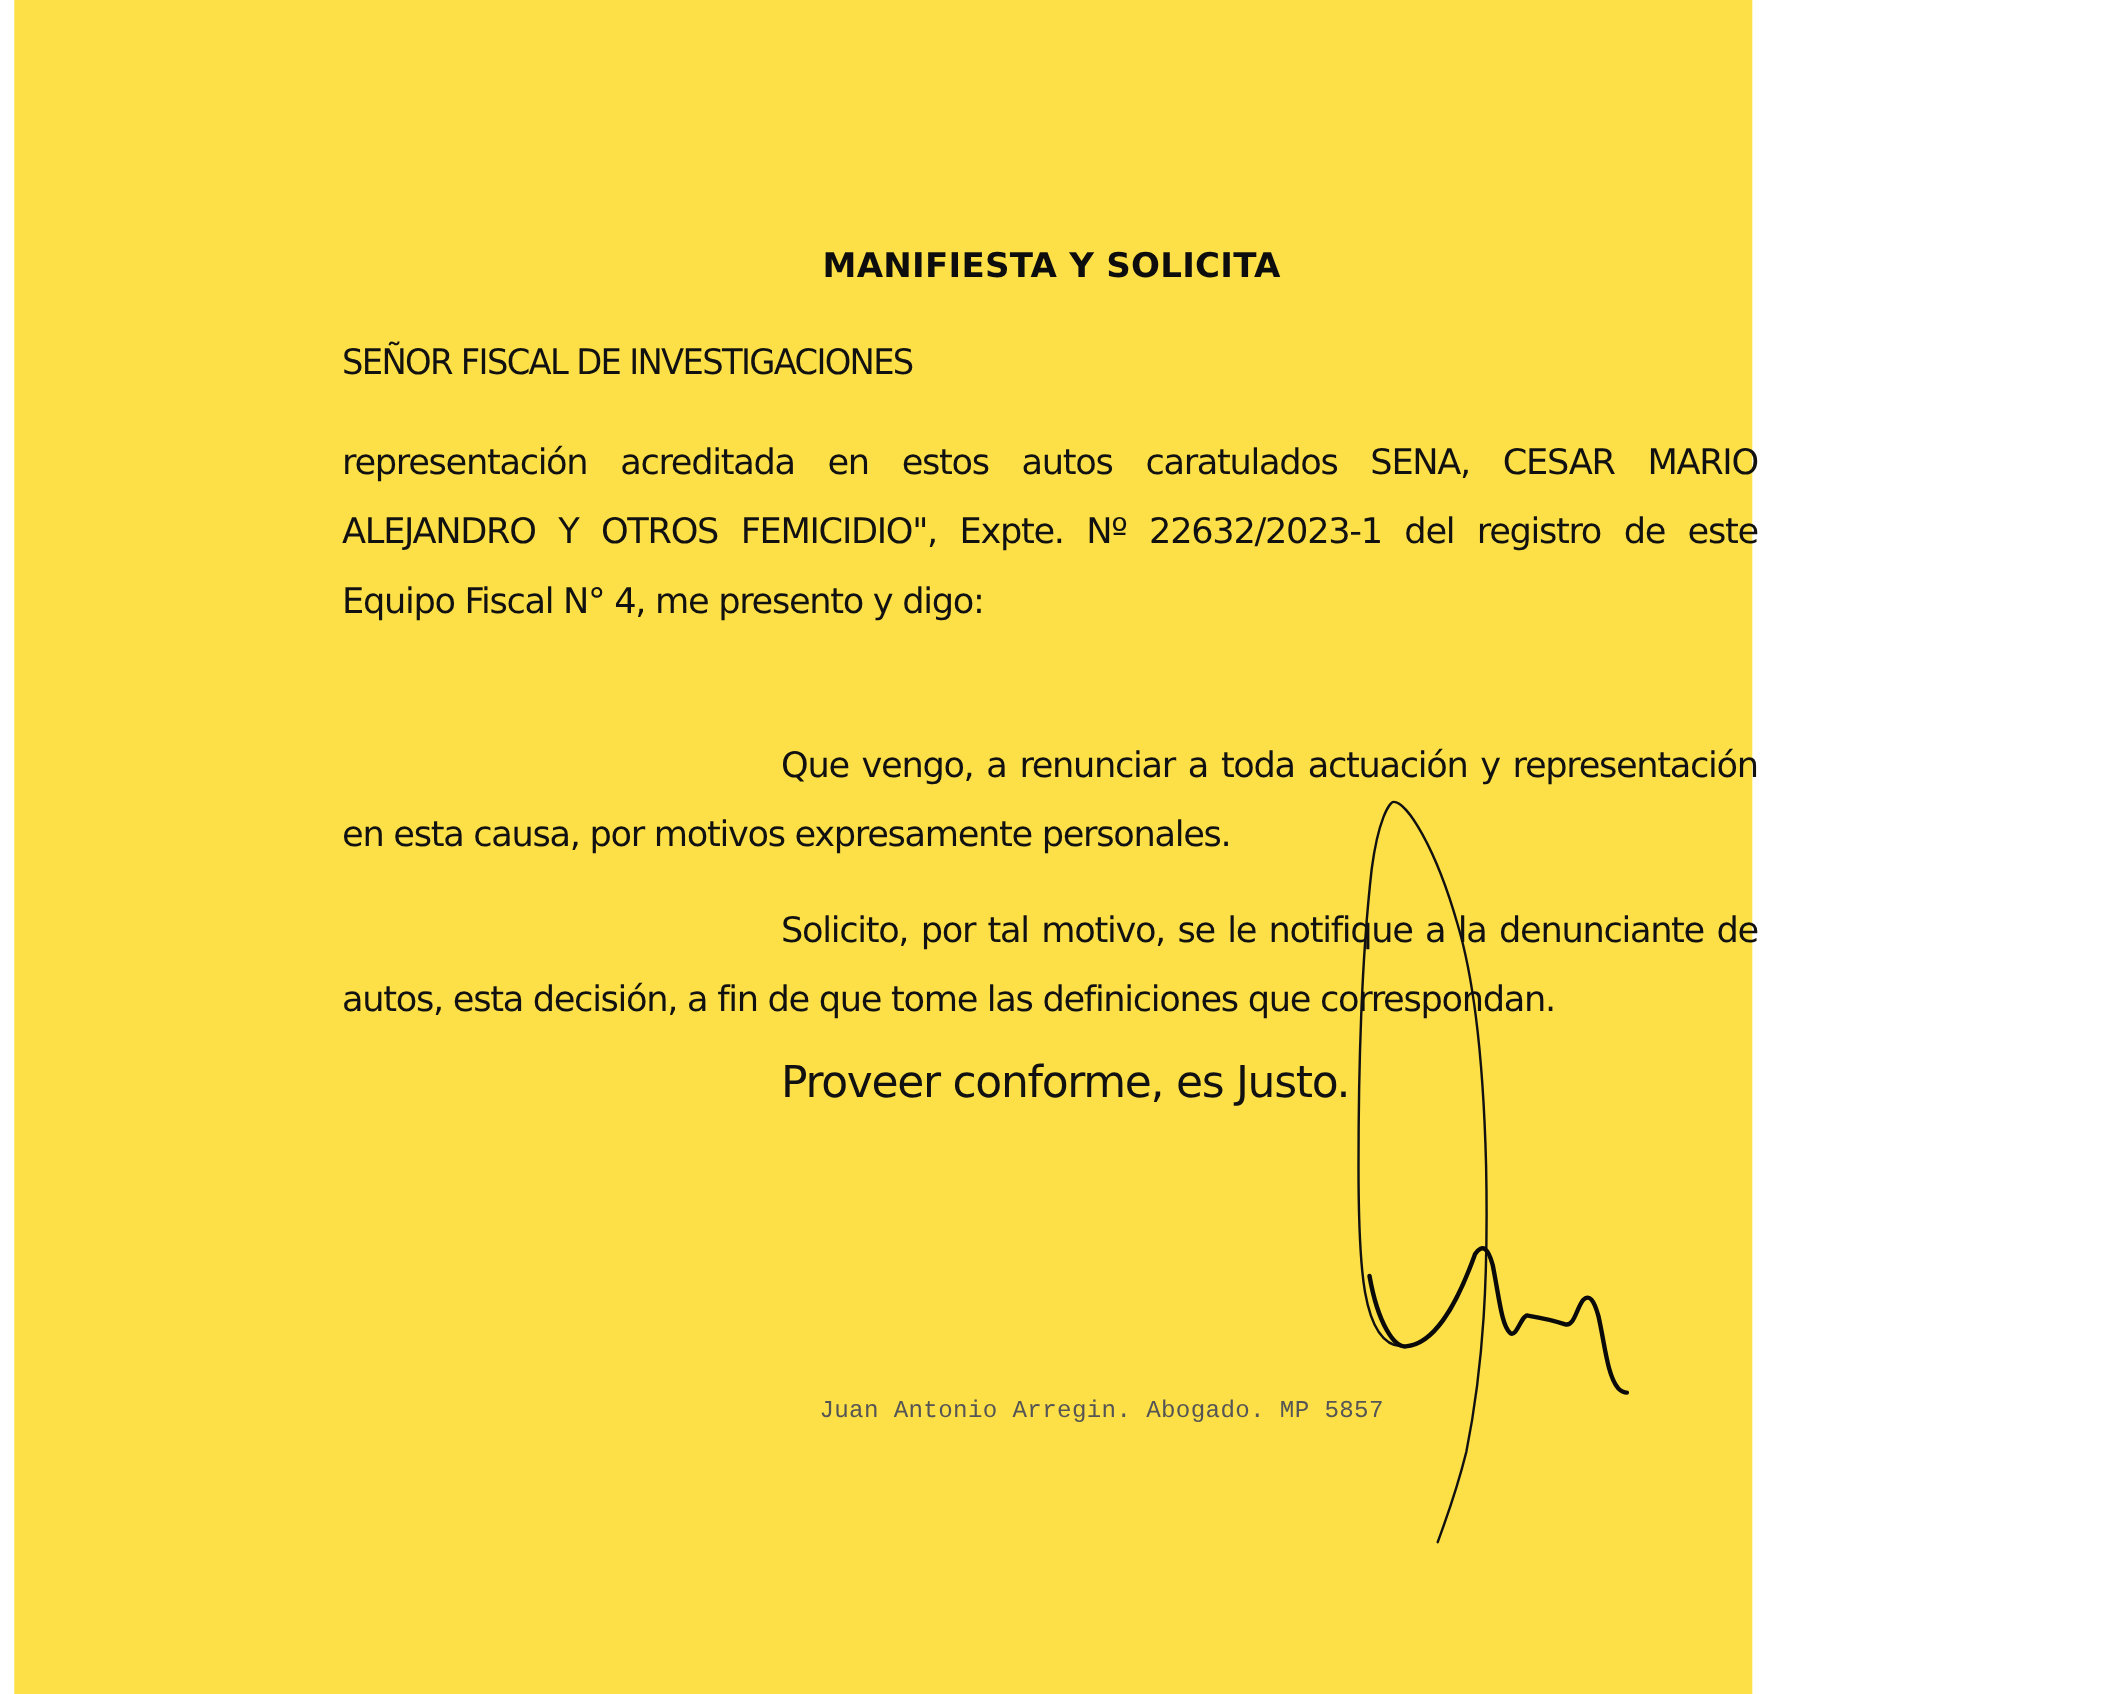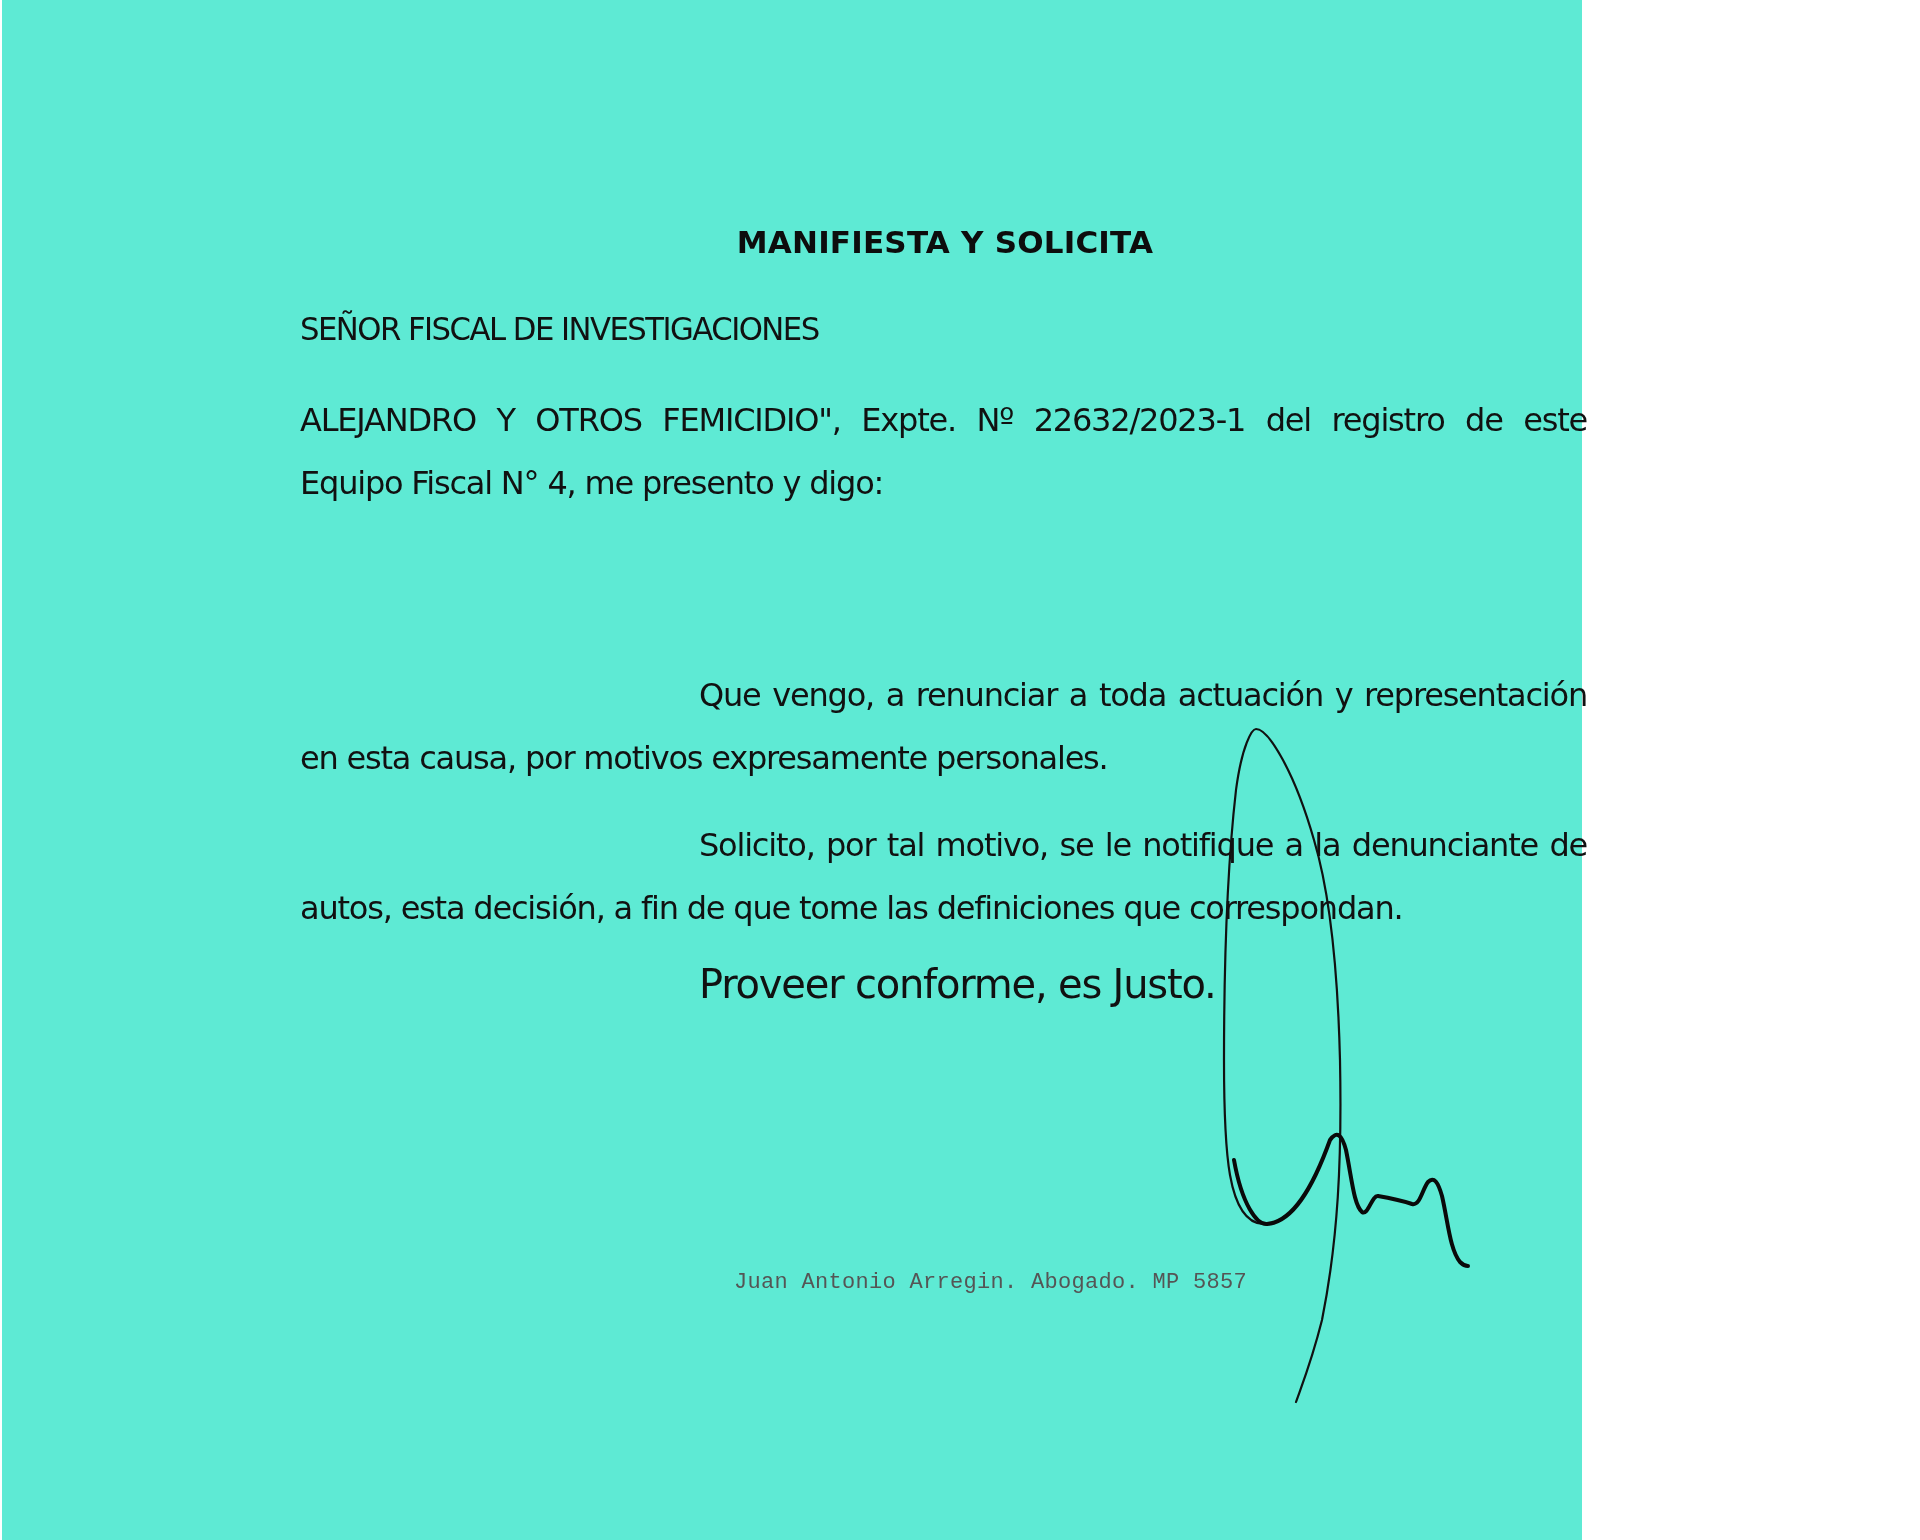--- a/index.html
+++ b/index.html
@@ -10,24 +10,24 @@
     body {
       width: 1920px;
       height: 1540px;
       position: relative;
       overflow: hidden;
       font-family: "DejaVu Sans", sans-serif;
       color: #111111;
     }
     .page {
       position: absolute;
-      left: 2px; top: 0;
+      left: 13px; top: 0;
       width: 1580px;
       height: 1540px;
-      background: #5eead4;
+      background: #fde047;
     }
     .title {
       position: absolute;
       top: 224px;
       left: 0;
       width: 1886px;
       text-align: center;
       font-weight: bold;
       font-size: 31px;
       letter-spacing: 0.2px;
@@ -96,20 +96,21 @@
 </head>
 <body>
 
 <div class="page">
 
   <div class="title">MANIFIESTA Y SOLICITA</div>
 
   <div class="addressee">SEÑOR FISCAL DE INVESTIGACIONES</div>
 
   <div class="body-block p1">
+    <span class="l">representación acreditada en estos autos caratulados SENA, CESAR MARIO</span>
     <span class="l">ALEJANDRO Y OTROS FEMICIDIO", Expte. Nº 22632/2023-1 del registro de este</span>
     <span class="l last">Equipo Fiscal N° 4, me presento y digo:</span>
   </div>
 
   <div class="body-block p2">
     <span class="l"><span class="indent"></span><span>Que vengo, a renunciar a toda actuación y representación</span></span>
     <span class="l last">en esta causa, por motivos expresamente personales.</span>
   </div>
 
   <div class="body-block p3">

